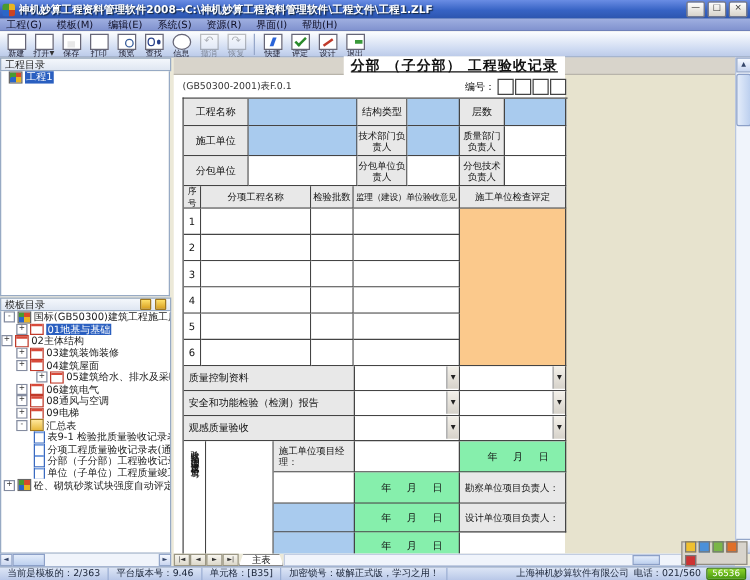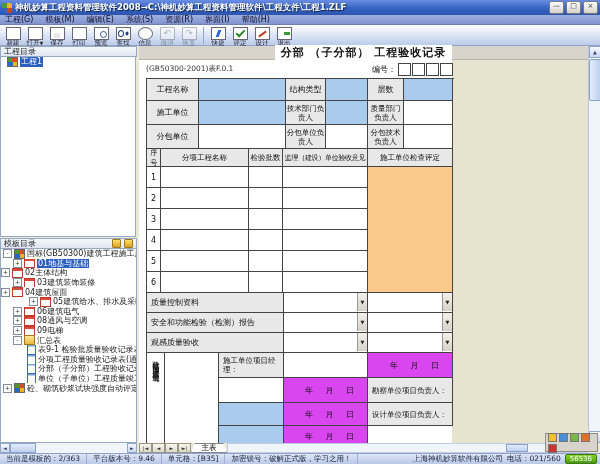--- a/index.html
+++ b/index.html
@@ -64,38 +64,38 @@
   .ti{width:9px;height:8px;margin-right:2px;flex:0 0 auto;}
   .ti-multi{background:conic-gradient(#d84a2a 0 90deg,#e8b422 90deg 180deg,#2a66c8 180deg 270deg,#4a9a30 270deg);border:1px solid #666;}
   .ti-red{background:#fff;border:1px solid #c03a2a;box-shadow:inset 0 2px 0 #d84a3a;}
   .ti-folder{background:linear-gradient(#ffe79a,#e8b93c);border:1px solid #a07820;}
   .ti-page{width:7px;height:9px;background:#fff;border:1px solid #3a6ac0;box-shadow:inset 0 1.5px 0 #7aa0e0;}
   .tlabel{font-size:8px;color:#222;}
   .tlabel.sel{background:#2a5fc0;color:#fff;padding:0 1px;}
 
   
   #doc-title-strip{left:139px;top:46px;width:449px;height:14px;background:#d8d4cb;border-bottom:1px solid #b8b4aa;
-     display:flex;align-items:center;justify-content:center;}
+     display:flex;align-items:center;justify-content:center;text-decoration:underline;}
   #doc-title-strip span{background:#fff;font-size:11px;font-weight:bold;letter-spacing:1px;padding:0 6px;white-space:nowrap;}
   #doc-body{left:139px;top:60px;width:449px;height:383px;background:#fff;overflow:hidden;}
   #tan-zone{position:absolute;left:313px;top:0;width:136px;height:383px;background:#e7e3ce;}
   #subtitle{position:absolute;left:7px;top:4px;font-size:7.5px;color:#333;}
   #bianhao{position:absolute;left:233px;top:4px;font-size:8px;}
   .numbox{position:absolute;top:3px;width:11px;height:11px;border:1px solid #444;background:#fff;}
 
   
   #form-wrap{position:absolute;left:7px;top:18px;width:307px;height:365px;border-left:1px solid #444;border-top:1px solid #444;overflow:hidden;}
   .grid{display:grid;}
   .c{box-sizing:border-box;border-right:1px solid #444;border-bottom:1px solid #444;
      display:flex;align-items:center;justify-content:center;text-align:center;overflow:hidden;font-size:8px;}
   .lb{background:#e8e8e8;}
   .bl{background:#a9cbee;}
   .wh{background:#fff;}
   .or{background:#fbc98c;}
-  .pk{background:#d946ef;}
+  .pk{background:#86efac;}
   .left{justify-content:flex-start;text-align:left;padding-left:4px;}
   #gridA{grid-template-columns:52px 87px 40px 42px 36px 49px;grid-template-rows:22px 24px 24px;}
   #gridB{grid-template-columns:14px 88px 34px 85px 85px;grid-template-rows:18px repeat(6,21px);}
   #gridC{grid-template-columns:137px 84px 85px;grid-template-rows:repeat(3,20px);}
   #gridD{grid-template-columns:18px 54px 65px 84px 85px;grid-template-rows:25px 25px 23px 22px;}
   .hd{background:#e8e8e8;font-size:7.5px;}
   .hd.tight{font-size:7px;letter-spacing:-0.3px;}
   .vert{writing-mode:vertical-rl;text-orientation:upright;font-size:7px;line-height:16px;letter-spacing:1px;padding-top:2px;justify-content:flex-start;}
   .ddcell{position:relative;}
   .ddbtn{position:absolute;right:0;top:0;bottom:1px;width:9px;background:linear-gradient(#f4f1ea,#d6d2ca);
@@ -245,21 +245,21 @@
     <div class="trow" style="padding-left:0">
         <span class="exp">+</span>
         <span class="ti ti-red"></span>
         <span class="tlabel">02主体结构</span>
       </div>
     <div class="trow" style="padding-left:12px">
         <span class="exp">+</span>
         <span class="ti ti-red"></span>
         <span class="tlabel">03建筑装饰装修</span>
       </div>
-    <div class="trow" style="">
+    <div class="trow" style="padding-left:12px">
         <span class="exp">+</span>
         <span class="ti ti-red"></span>
         <span class="tlabel">04建筑屋面</span>
       </div>
     <div class="trow" style="padding-left:28px">
         <span class="exp">+</span>
         <span class="ti ti-red"></span>
         <span class="tlabel">05建筑给水、排水及采暖</span>
       </div>
     <div class="trow" style="padding-left:12px">

